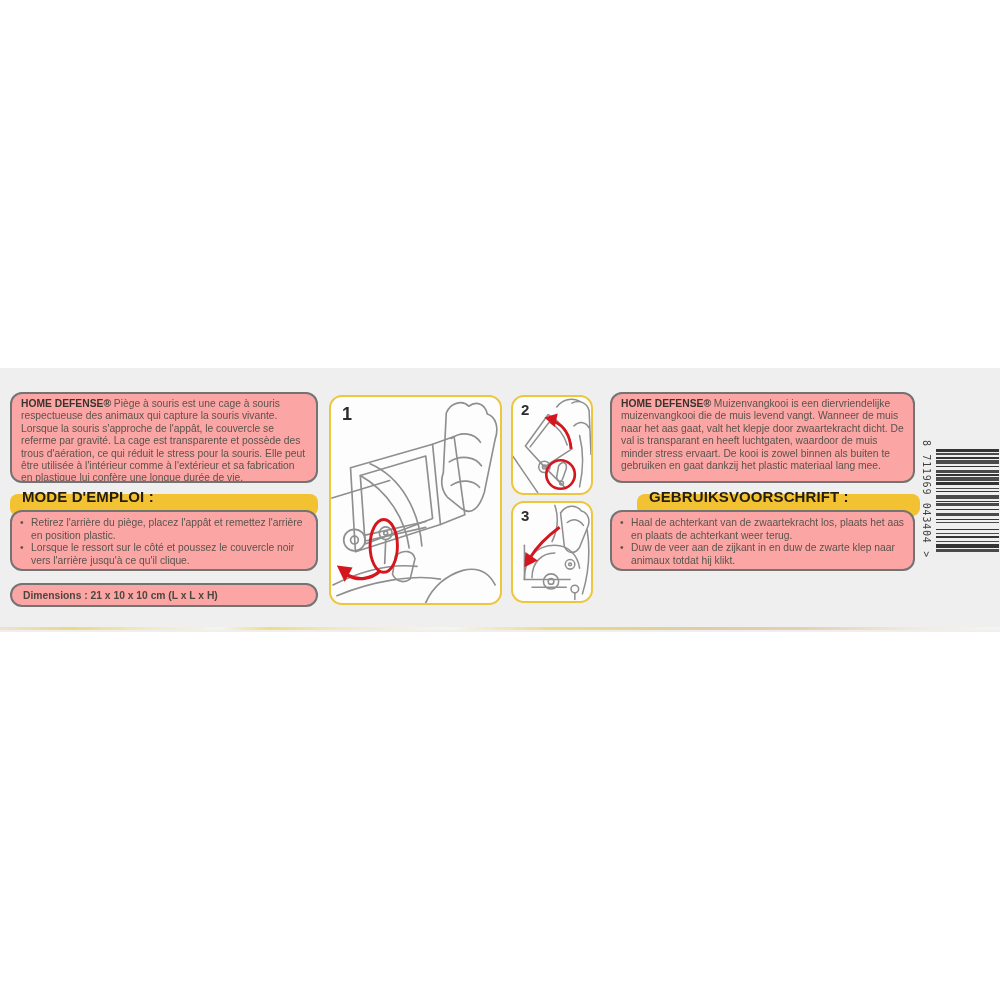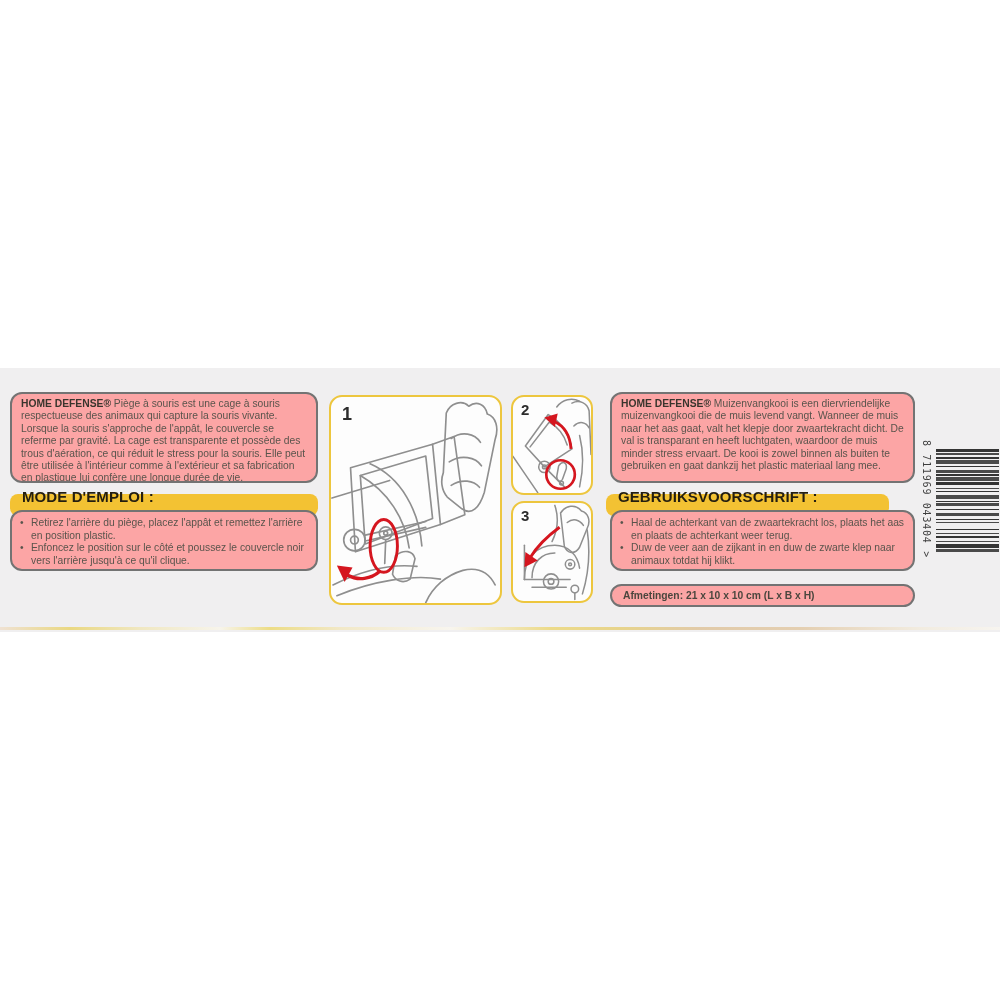--- a/index.html
+++ b/index.html
@@ -45,22 +45,25 @@
   <div class="pill" style="left:10px;top:126px;width:308px;height:16px;">
     <span>MODE D'EMPLOI :</span>
   </div>
   <div class="box bullets" style="left:10px;top:142px;width:308px;height:61px;">
     <div class="li">
       <span class="dot">•</span>
       <span>Retirez l'arrière du piège, placez l'appât et remettez l'arrière en position plastic.</span>
     </div>
     <div class="li">
       <span class="dot">•</span>
-      <span>Enfoncez le position sur le côté et poussez le couvercle noir vers l'arrière jusqu'à ce qu'il clique.</span>
-    </div>
+      <span>Lorsque le ressort sur le côté et poussez le couvercle noir vers l'arrière jusqu'à ce qu'il clique.</span>
+    </div>
+  </div>
+  <div class="box dims" style="left:10px;top:215px;width:308px;height:24px;">
+    <span>Dimensions : 21 x 10 x 10 cm (L x L x H)</span>
   </div>
 
   <div class="box diagram" style="left:329px;top:27px;width:173px;height:210px;">
     <span class="stepnum big">1</span>
     <svg viewBox="0 0 173 210">
       <g stroke="#8f8f8f" stroke-width="1.7" fill="none" stroke-linecap="round" stroke-linejoin="round">
         <path d="M1,103 L60,85"></path>
         <path d="M25,158 L20,72 L104,48 L112,130 Z"></path>
         <path d="M35,150 L30,80 L97,60 L104,124 Z"></path>
         <path d="M40,68 C72,82 90,116 93,152"></path>
@@ -139,35 +142,32 @@
         <path d="M49,25 C38,33 26,44 18,57" stroke="#d5161f" stroke-width="3" fill="none"></path>
         <polygon points="12,67 13,51 26,60" fill="#d5161f"></polygon>
       </g>
     </svg>
   </div>
 
   <div class="box" style="left:610px;top:24px;width:305px;height:91px;">
     <p class="intro-text"><strong>HOME DEFENSE®</strong>
       <span>Muizenvangkooi is een diervriendelijke muizenvangkooi die de muis levend vangt. Wanneer de muis naar het aas gaat, valt het klepje door zwaartekracht dicht. De val is transparant en heeft luchtgaten, waardoor de muis minder stress ervaart. De kooi is zowel binnen als buiten te gebruiken en gaat dankzij het plastic materiaal lang mee.</span></p>
   </div>
-  <div class="pill" style="left:606px;top:126px;width:283px;height:16px;">
+  <div class="pill" style="left:637px;top:126px;width:283px;height:16px;">
     <span>GEBRUIKSVOORSCHRIFT :</span>
   </div>
   <div class="box bullets" style="left:610px;top:142px;width:305px;height:61px;">
     <div class="li">
       <span class="dot">•</span>
       <span>Haal de achterkant van de zwaartekracht los, plaats het aas en plaats de achterkant weer terug.</span>
     </div>
     <div class="li">
       <span class="dot">•</span>
       <span>Duw de veer aan de zijkant in en duw de zwarte klep naar animaux totdat hij klikt.</span>
     </div>
-  </div>
-  <div class="box dims" style="left:610px;top:216px;width:305px;height:23px;">
-    <span>Afmetingen: 21 x 10 x 10 cm (L x B x H)</span>
   </div>
 
   <div class="bc-wrap">
     <div class="bc-inner">
       <div class="bc-bars">
           <div style="width: 2.8px; height: 100%; flex: 0 0 auto; background: rgb(52, 52, 52);"></div>
           <div style="width: 1.4px; height: 100%; flex: 0 0 auto;"></div>
           <div style="width: 1.4px; height: 100%; flex: 0 0 auto; background: rgb(74, 74, 74);"></div>
           <div style="width: 2.8px; height: 100%; flex: 0 0 auto;"></div>
           <div style="width: 1.4px; height: 100%; flex: 0 0 auto; background: rgb(52, 52, 52);"></div>

